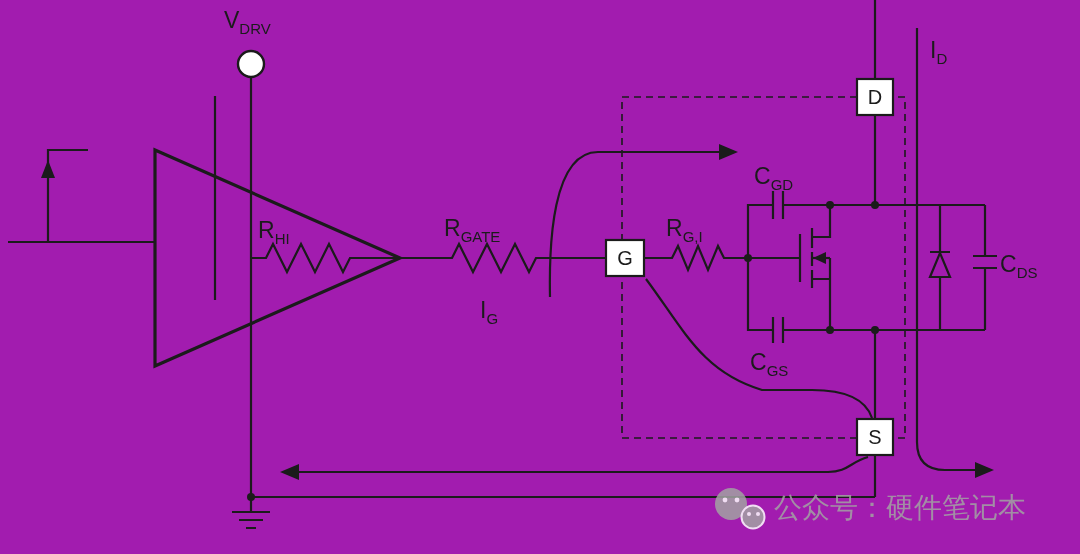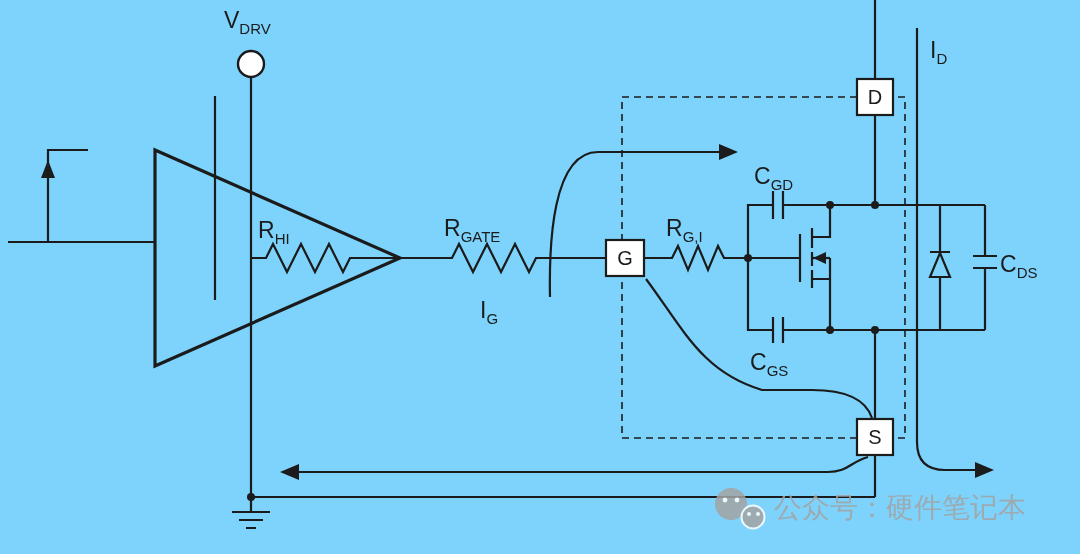--- a/index.html
+++ b/index.html
@@ -1,16 +1,16 @@
 <!DOCTYPE html>
 <html><head>
 <meta charset="utf-8">
 <style>
   html,body{margin:0;padding:0;background:#ffffff;}
-  .stage{position:relative;width:1080px;height:554px;background:#7dd3fc;overflow:hidden;}
+  .stage{position:relative;width:1080px;height:554px;background:#a21caf;overflow:hidden;}
   svg{display:block;}
   text{font-family:"Liberation Sans","DejaVu Sans",sans-serif;font-size:23px;}
   .sub{font-size:15px;}
   .terminal-label{font-size:20px;}
   .watermark-text{font-size:28px;font-family:"DejaVu Sans","Liberation Sans",sans-serif;}
   .thick{stroke-width:3.2;}
   .dashed{stroke-dasharray:7 5;stroke-width:1.6;}
   .box{fill:#ffffff;}
 </style>
 </head>

